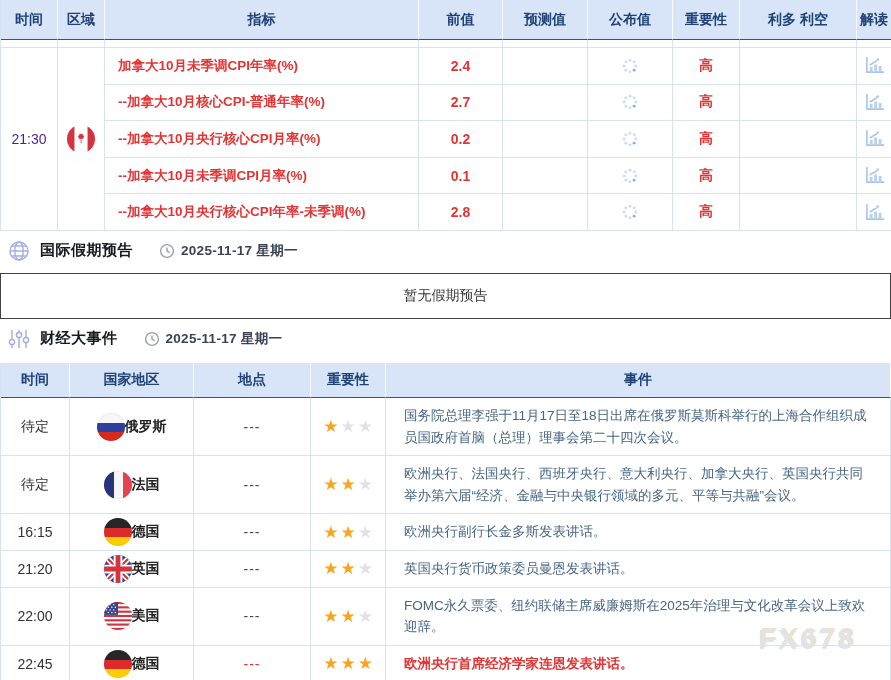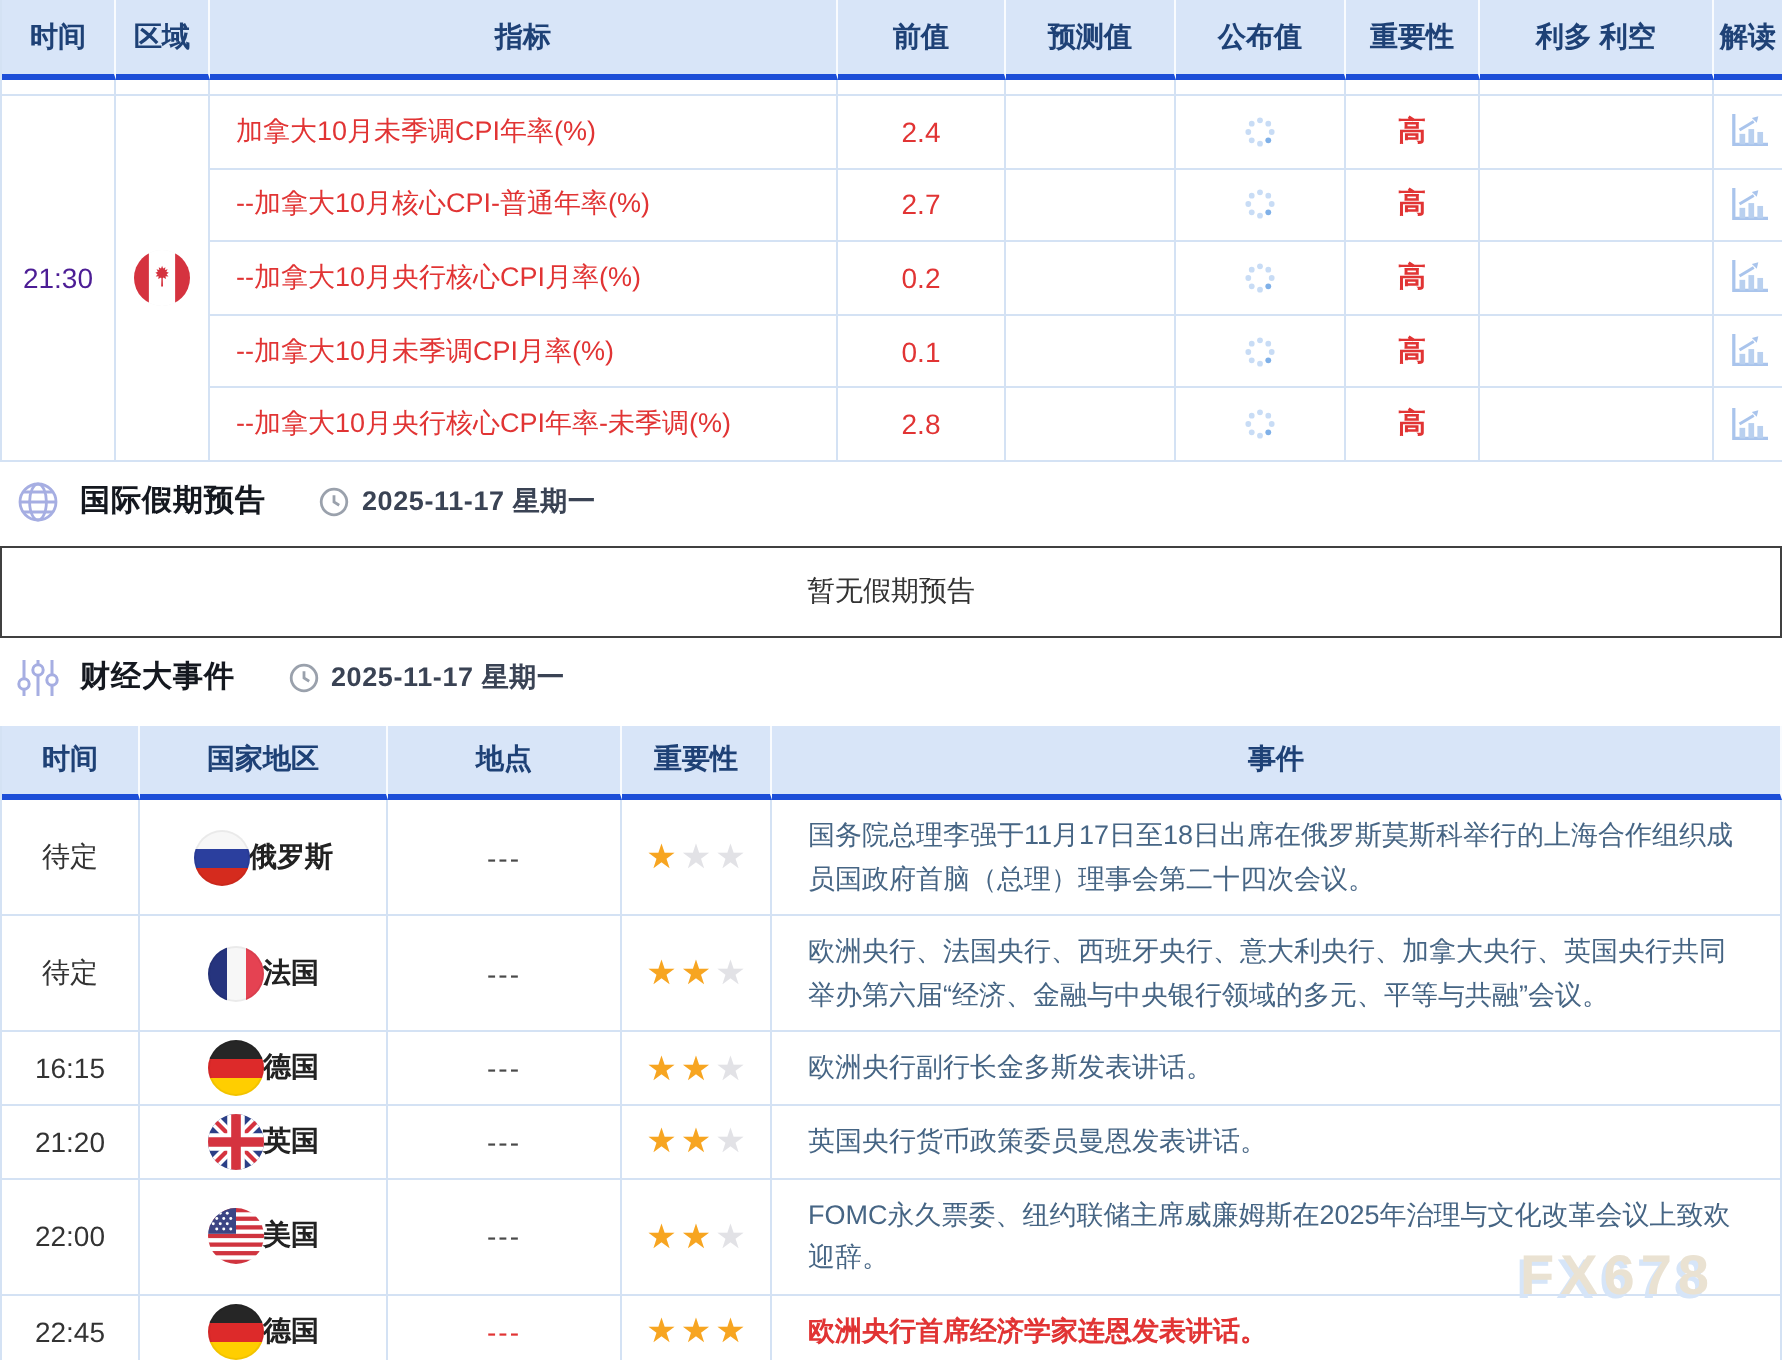--- a/index.html
+++ b/index.html
@@ -17,28 +17,28 @@
   }
   .cell{
     border-right:1px solid #d4e2f4;
     border-bottom:1px solid #d4e2f4;
     display:flex;align-items:center;justify-content:center;
     font-size:14px;min-width:0;
   }
   .hcell{
     background:#d8e5f8;color:#1e4176;font-weight:bold;
     border-right:1px solid rgba(255,255,255,.85);
-    border-bottom:3px solid #1d4ed8;
+    border-bottom:1px solid #1d4ed8;
     display:flex;align-items:center;justify-content:center;
     font-size:14px;
   }
   .sliver{border-right:1px solid #d4e2f4;border-bottom:1px solid #d4e2f4;background:#fff;}
   .merge5{grid-row:span 5;}
-  .ind-cell{justify-content:flex-start;padding-left:13px;color:#e13434;font-weight:normal;font-size:13.5px;cursor:pointer;}
-  .val{color:#e13434;font-weight:normal;}
+  .ind-cell{justify-content:flex-start;padding-left:13px;color:#e13434;font-weight:bold;font-size:13.5px;cursor:pointer;}
+  .val{color:#e13434;font-weight:bold;}
   .imp{color:#e13434;font-weight:bold;}
   .time-txt{color:#4c1d95;}
   
   .section-head{display:flex;align-items:center;margin:8px 0 0 8px;height:24px;}
   .section-title{font-size:15px;font-weight:bold;color:#14181f;margin-left:10px;letter-spacing:.5px;}
   .date-group{display:flex;align-items:center;margin-left:26px;}
   .date-txt{font-size:13.5px;font-weight:bold;color:#3a4354;margin-left:6px;letter-spacing:.3px;}
   
   .holiday-box{
     margin-top:10px;border:1px solid #404040;height:44px;

